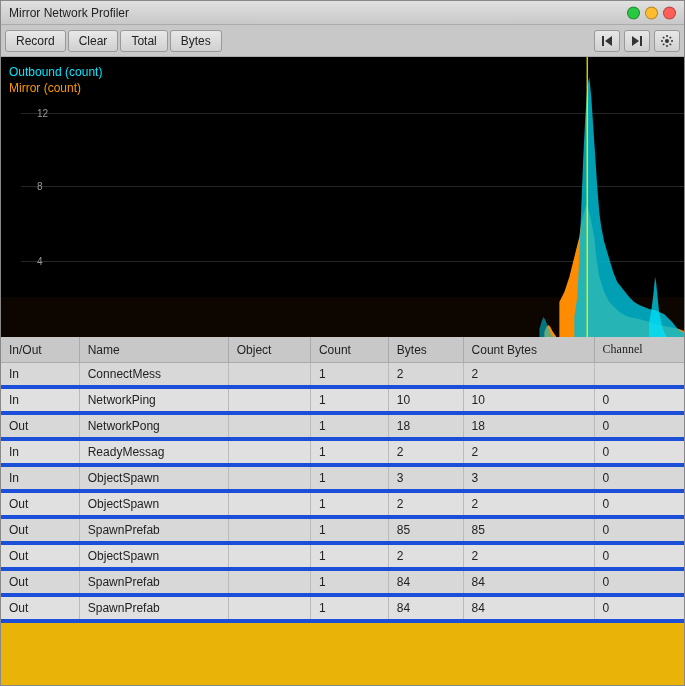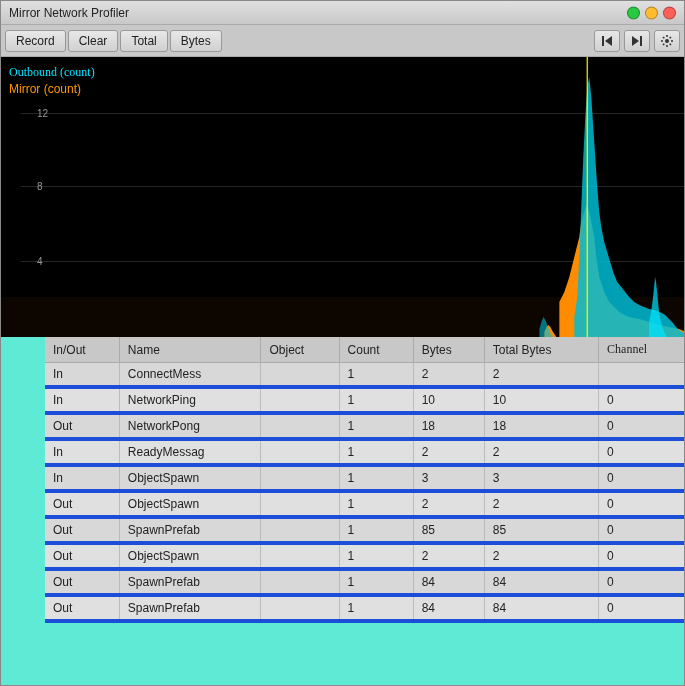--- a/index.html
+++ b/index.html
@@ -108,21 +108,20 @@
       top: 8px;
       left: 8px;
       display: flex;
       flex-direction: column;
       gap: 2px;
       z-index: 10;
     }
     .chart-label-outbound {
       color: #00e5ff;
       font-size: 12px;
-      font-family: Liberation Serif, serif;
     }
     .chart-label-inbound {
       color: #ff9800;
       font-size: 12px;
     }
     .gridline {
       position: absolute;
       left: 20px;
       right: 0;
       height: 1px;
@@ -139,22 +138,21 @@
       position: absolute;
       top: 0;
       left: 0;
       width: 100%;
       height: 100%;
     }
 
     .table-container {
       flex: 1;
       overflow-y: auto;
-      background: #5eead4;
-      padding-left: 44px;
+      background: #eab308;
     }
     table {
       width: 100%;
       border-collapse: collapse;
       font-size: 12px;
     }
     thead tr {
       background: #c8c8c8;
       border-bottom: 1px solid #aaa;
     }
@@ -254,21 +252,21 @@
 
   <div class="table-container">
     <table>
       <thead>
         <tr>
           <th>In/Out</th>
           <th>Name</th>
           <th>Object</th>
           <th>Count</th>
           <th>Bytes</th>
-          <th>Total Bytes</th>
+          <th>Count Bytes</th>
           <th>Channel</th>
         </tr>
       </thead>
       <tbody id="table-body">
       <tr>
     <td>In</td>
     <td>ConnectMess</td>
     <td></td>
     <td>1</td>
     <td>2</td>

